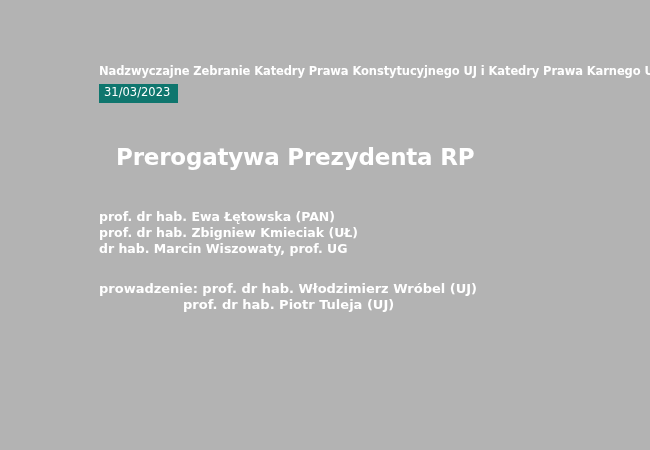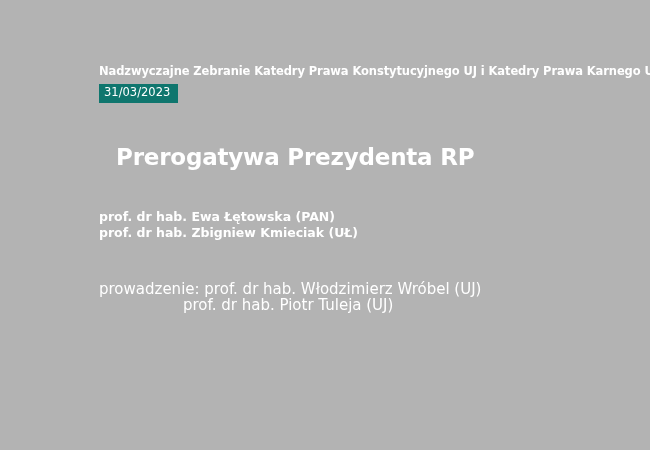--- a/index.html
+++ b/index.html
@@ -60,22 +60,22 @@
     color: #ffffff;
     line-height: 16px;
   }
   .speakers div {
     white-space: nowrap;
   }
   .moderators {
     position: absolute;
     left: 99px;
     top: 281px;
-    font-size: 15px;
-    font-weight: normal;
+    font-size: 13px;
+    font-weight: bold;
     color: #ffffff;
     line-height: 16px;
   }
   .moderators .m-line {
     white-space: nowrap;
   }
   .moderators .m-line.indent {
     padding-left: 84px;
   }
 </style>
@@ -86,20 +86,21 @@
 
   <div class="event-line">Nadzwyczajne Zebranie Katedry Prawa Konstytucyjnego UJ i Katedry Prawa Karnego UJ</div>
 
   <div class="date-badge">31/03/2023</div>
 
   <div class="title">Prerogatywa Prezydenta RP</div>
 
   <div class="speakers">
     <div>prof. dr hab. Ewa Łętowska (PAN)</div>
     <div>prof. dr hab. Zbigniew Kmieciak (UŁ)</div>
+    <div>dr hab. Marcin Wiszowaty, prof. UG</div>
   </div>
 
   <div class="moderators">
     <div class="m-line">prowadzenie: prof. dr hab. Włodzimierz Wróbel (UJ)</div>
     <div class="m-line indent">prof. dr hab. Piotr Tuleja (UJ)</div>
   </div>
 
 </div>
 
 </body></html>

